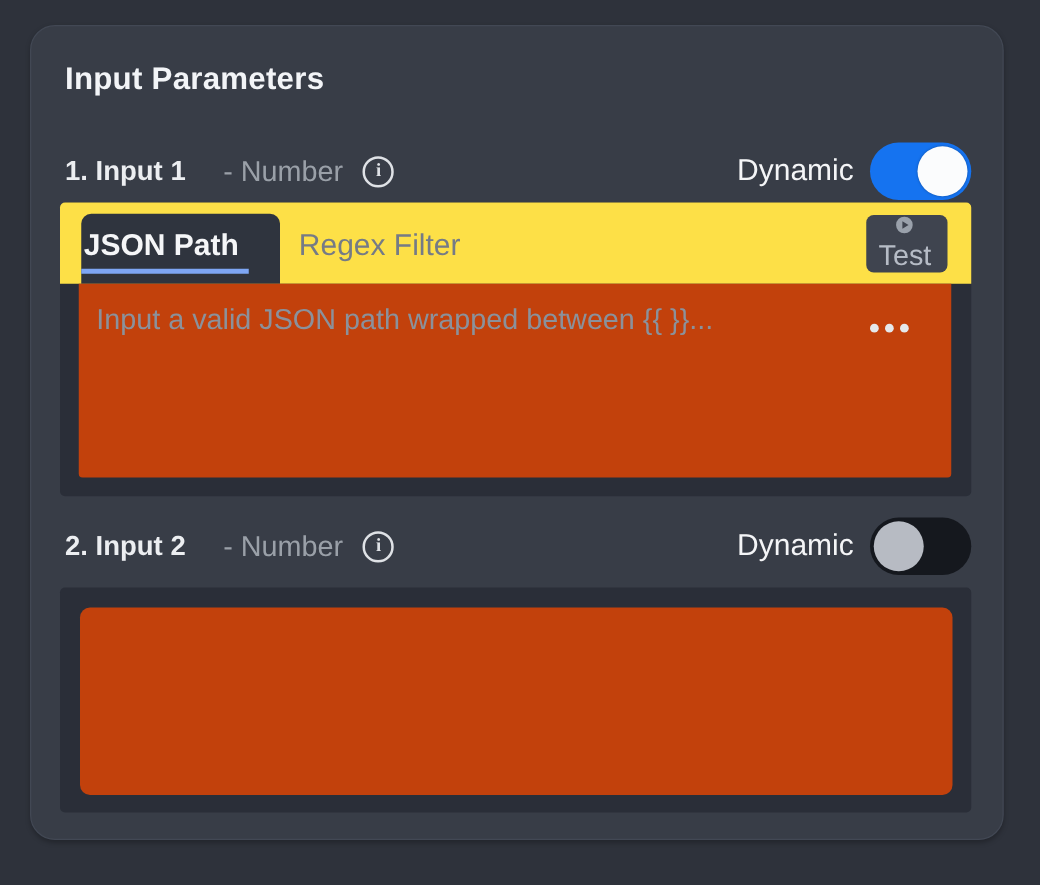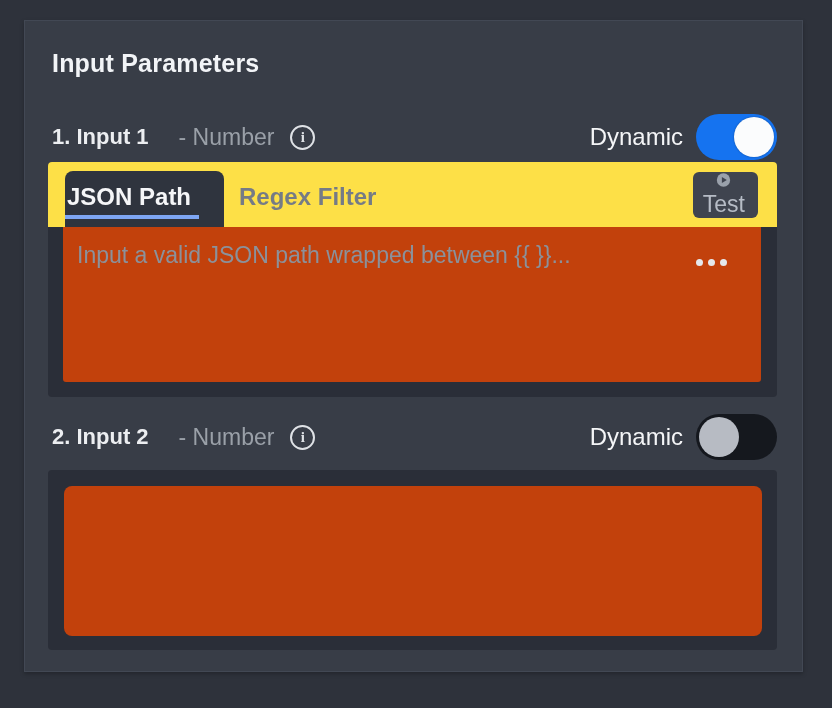--- a/index.html
+++ b/index.html
@@ -7,21 +7,21 @@
     width:832px; height:708px;
     background:#2e323b;
     font-family:"Liberation Sans", sans-serif;
     position:relative; overflow:hidden;
   }
   .panel {
     position:absolute; left:24px; top:20px;
     width:779px; height:652px; box-sizing:border-box;
     background:#383d47;
     border:1px solid #424854;
-    border-radius:0;
+    border-radius:20px;
     padding:27px 25px 23px 23px;
     box-shadow:0 2px 4px rgba(0,0,0,0.25);
   }
   .panel-title {
     margin:0 0 0 4px;
     font-size:25px; font-weight:bold; color:#f2f4f7;
     line-height:30px; letter-spacing:0.2px;
   }
   .param-header {
     display:flex; align-items:center;
@@ -71,21 +71,21 @@
   .tab-underline-wrap {
     display:inline-block;
     padding:0 8px 5px 2px;
     border-bottom:4px solid #7ea6f4;
     font-size:24px; font-weight:bold; color:#f5f6f8; line-height:26px;
     white-space:nowrap;
   }
   .tab.inactive {
     height:56px; box-sizing:border-box;
     padding:13px 0 0 15px;
-    font-size:24px; font-weight:bold; color:#757b86; line-height:26px;
+    font-size:24px; font-weight:normal; color:#757b86; line-height:26px;
     white-space:nowrap;
   }
   .test-btn {
     margin-left:auto; margin-right:19px; align-self:center;
     height:46px;
     display:flex; align-items:center; gap:3px;
     background:#3f444f; border:none; border-radius:6px;
     padding:0 13px 0 10px;
     color:#b6bcc6; font-size:23px; font-family:"Liberation Sans", sans-serif;
     cursor:pointer;

